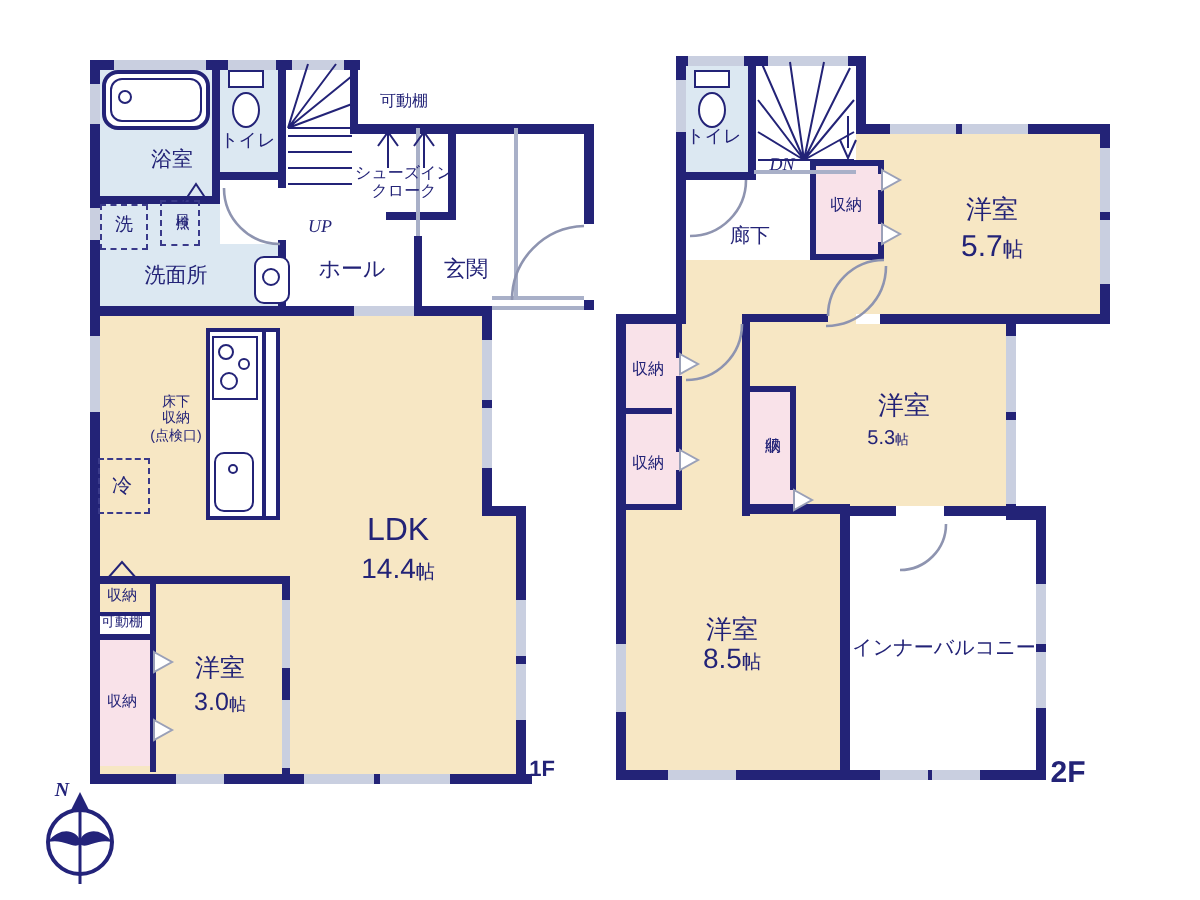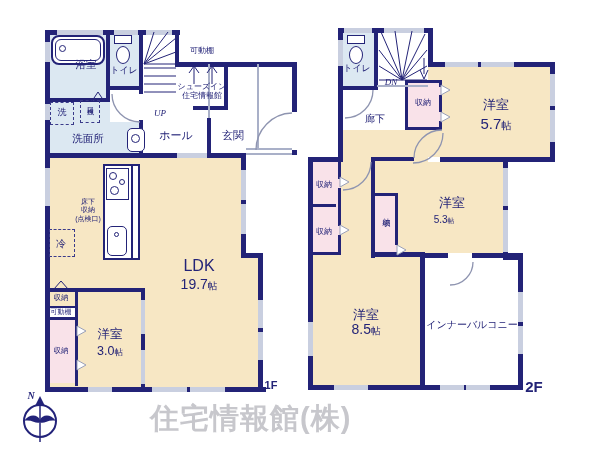--- a/index.html
+++ b/index.html
@@ -227,36 +227,36 @@
       <path d="M189,73 L194,66 L199,73 M207,73 L212,66 L217,73"></path>
     </g>
     <g>
       <circle cx="40" cy="421" r="16" stroke="#23237a" stroke-width="2" fill="none"></circle>
       <line x1="40" y1="442" x2="40" y2="403" stroke="#23237a" stroke-width="1.5"></line>
       <path d="M35,406 L40,396 L45,406 Z" fill="#23237a"></path>
       <path d="M24,421 C30,413 38,415 40,420 C42,415 50,413 56,421 C48,419 43,425 40,422 C37,425 32,419 24,421 Z" fill="#23237a"></path>
     </g>
   </svg>
 
-  <div class="lbl" style="left:86px;top:59px;font-size:10.5px">浴室</div>
+  <div class="lbl" style="left:86px;top:75px;font-size:10.5px">浴室</div>
   <div class="lbl" style="left:124px;top:65px;font-size:9px">トイレ</div>
   <div class="lbl" style="left:62px;top:107px;font-size:9px">洗</div>
   <div class="lbl vert" style="left:90px;top:102px;font-size:7px">点検口</div>
   <div class="lbl" style="left:88px;top:133px;font-size:10.5px">洗面所</div>
   <div class="lbl" style="left:176px;top:129px;font-size:11px">ホール</div>
   <div class="lbl" style="left:233px;top:129px;font-size:11px">玄関</div>
   <div class="lbl" style="left:202px;top:83px;font-size:8px">
     <div>シューズイン</div>
-    <div>住宅情報館</div>
+    <div>クローク</div>
   </div>
   <div class="lbl" style="left:202px;top:47px;font-size:8px">可動棚</div>
   <div class="lbl ital" style="left:160px;top:108px;font-size:9px">UP</div>
   <div class="lbl" style="left:199px;top:257px;font-size:16px">LDK</div>
   <div class="lbl" style="left:199px;top:277px;font-size:14px">
-    <span>19.7</span><span class="unit">帖</span>
+    <span>14.4</span><span class="unit">帖</span>
   </div>
   <div class="lbl" style="left:88px;top:198px;font-size:7px;line-height:1.2">
     <div>床下</div>
     <div>収納</div>
     <div>(点検口)</div>
   </div>
   <div class="lbl" style="left:61px;top:238px;font-size:10px">冷</div>
   <div class="lbl" style="left:61px;top:294px;font-size:7.5px">収納</div>
   <div class="lbl" style="left:61px;top:308px;font-size:7px">可動棚</div>
   <div class="lbl" style="left:61px;top:347px;font-size:7.5px">収納</div>
@@ -282,15 +282,14 @@
     <span>5.3</span><span class="unit">帖</span>
   </div>
   <div class="lbl" style="left:366px;top:308px;font-size:13px">洋室</div>
   <div class="lbl" style="left:366px;top:322px;font-size:14px">
     <span>8.5</span><span class="unit">帖</span>
   </div>
   <div class="lbl" style="left:472px;top:319px;font-size:10px">インナーバルコニー</div>
   <div class="lbl bold" style="left:534px;top:379px;font-size:15px">2F</div>
 
   <div class="lbl bold ital" style="left:31px;top:390px;font-size:10px;color:#23237a">N</div>
-  <div class="watermark" style="left:150px;top:404px">住宅情報館(株)</div>
 
 </div>
 
 </body></html>

